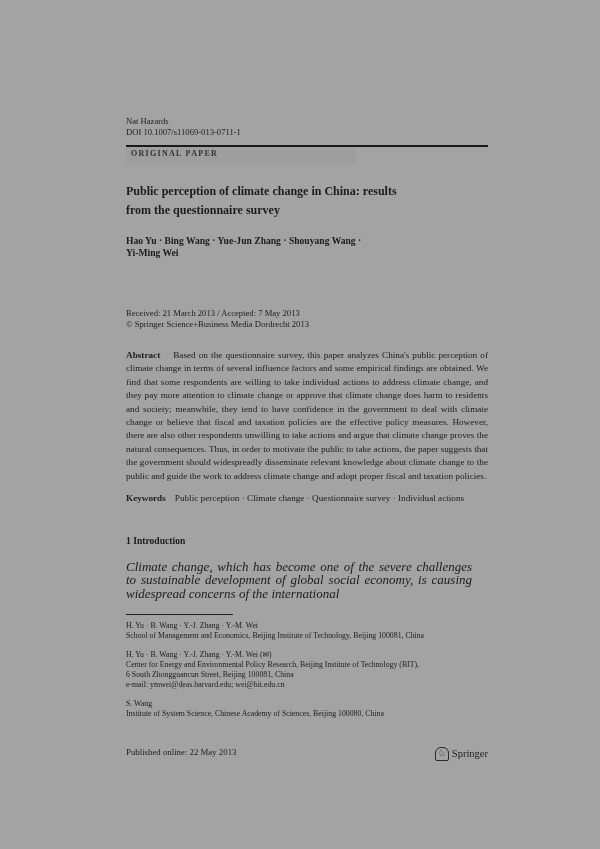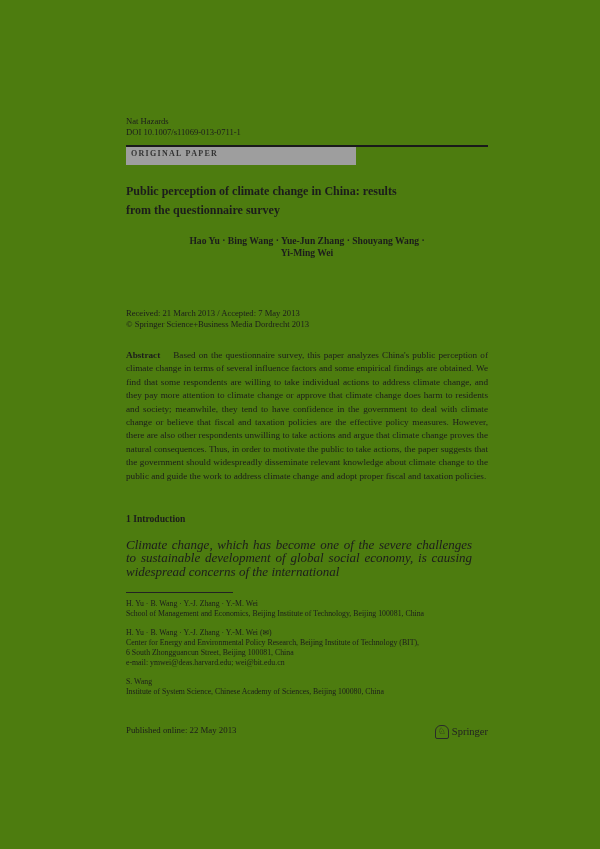--- a/index.html
+++ b/index.html
@@ -1,37 +1,37 @@
 <!DOCTYPE html>
 <html><head>
 <meta charset="utf-8">
 <style>
   html,body { margin:0; padding:0; background:#ffffff; }
   .page {
     position:relative;
     width:600px; height:849px;
-    background:#4d7c0f;
+    background:#a3a3a3;
     font-family:"Liberation Serif", serif;
     color:#1c1c1c;
     overflow:hidden;
   }
   .content { position:absolute; left:126px; top:116px; width:362px; }
 
   .journal-header { font-size:8.6px; line-height:11px; }
   .top-rule { margin-top:7px; height:2px; background:#1a1a1a; }
   .banner {
     width:230px; height:18px; box-sizing:border-box;
     background:#9e9e9e; color:#333333;
     font-size:8px; font-weight:bold; letter-spacing:1.3px;
     line-height:14px; padding-left:5px;
   }
   .title { margin:17px 0 0 0; font-size:12px; line-height:19px; font-weight:bold; }
   .title span { display:block; }
   .authors { margin-top:15px; font-weight:bold; font-size:9.6px; line-height:12px; }
-  .authors span { display:block;text-align:center; }
+  .authors span { display:block; }
   .dates { margin-top:49px; font-size:8.6px; line-height:11px; }
   .abstract { margin:19px 0 0 0; font-size:9.2px; line-height:13.4px; text-align:justify; }
   .abstract b { margin-right:13px; }
   .keywords { margin:9px 0 0 0; font-size:9.2px; line-height:13px; }
   .keywords b { margin-right:9px; }
   .section-heading { margin:30px 0 0 0; font-size:9.6px; line-height:12px; font-weight:bold; }
   .body-par { margin:13px 16px 0 0; font-size:13px; line-height:13.4px; text-align:justify;font-style:italic; }
   .footnote-rule { margin-top:14px; width:107px; border-top:1.3px solid #222222; }
   .footnotes { margin-top:6px; font-size:7.8px; line-height:10.2px; }
   .fn { margin-top:8px; }
@@ -74,20 +74,23 @@
 
     <div class="dates">
       <div>Received: 21 March 2013 / Accepted: 7 May 2013</div>
       <div>© Springer Science+Business Media Dordrecht 2013</div>
     </div>
 
     <p class="abstract">
       <b>Abstract</b><span>Based on the questionnaire survey, this paper analyzes China's public perception of climate change in terms of several influence factors and some empirical findings are obtained. We find that some respondents are willing to take individual actions to address climate change, and they pay more attention to climate change or approve that climate change does harm to residents and society; meanwhile, they tend to have confidence in the government to deal with climate change or believe that fiscal and taxation policies are the effective policy measures. However, there are also other respondents unwilling to take actions and argue that climate change proves the natural consequences. Thus, in order to motivate the public to take actions, the paper suggests that the government should widespreadly disseminate relevant knowledge about climate change to the public and guide the work to address climate change and adopt proper fiscal and taxation policies.</span>
     </p>
 
+    <p class="keywords">
+      <b>Keywords</b><span>Public perception · Climate change · Questionnaire survey · Individual actions</span>
+    </p>
 
     <h2 class="section-heading">1 Introduction</h2>
     <p class="body-par">Climate change, which has become one of the severe challenges to sustainable development of global social economy, is causing widespread concerns of the international</p>
 
     <div class="footnote-rule"></div>
 
     <div class="footnotes">
       <div class="fn">
         <div>H. Yu · B. Wang · Y.-J. Zhang · Y.-M. Wei</div>
         <div>School of Management and Economics, Beijing Institute of Technology, Beijing 100081, China</div>

